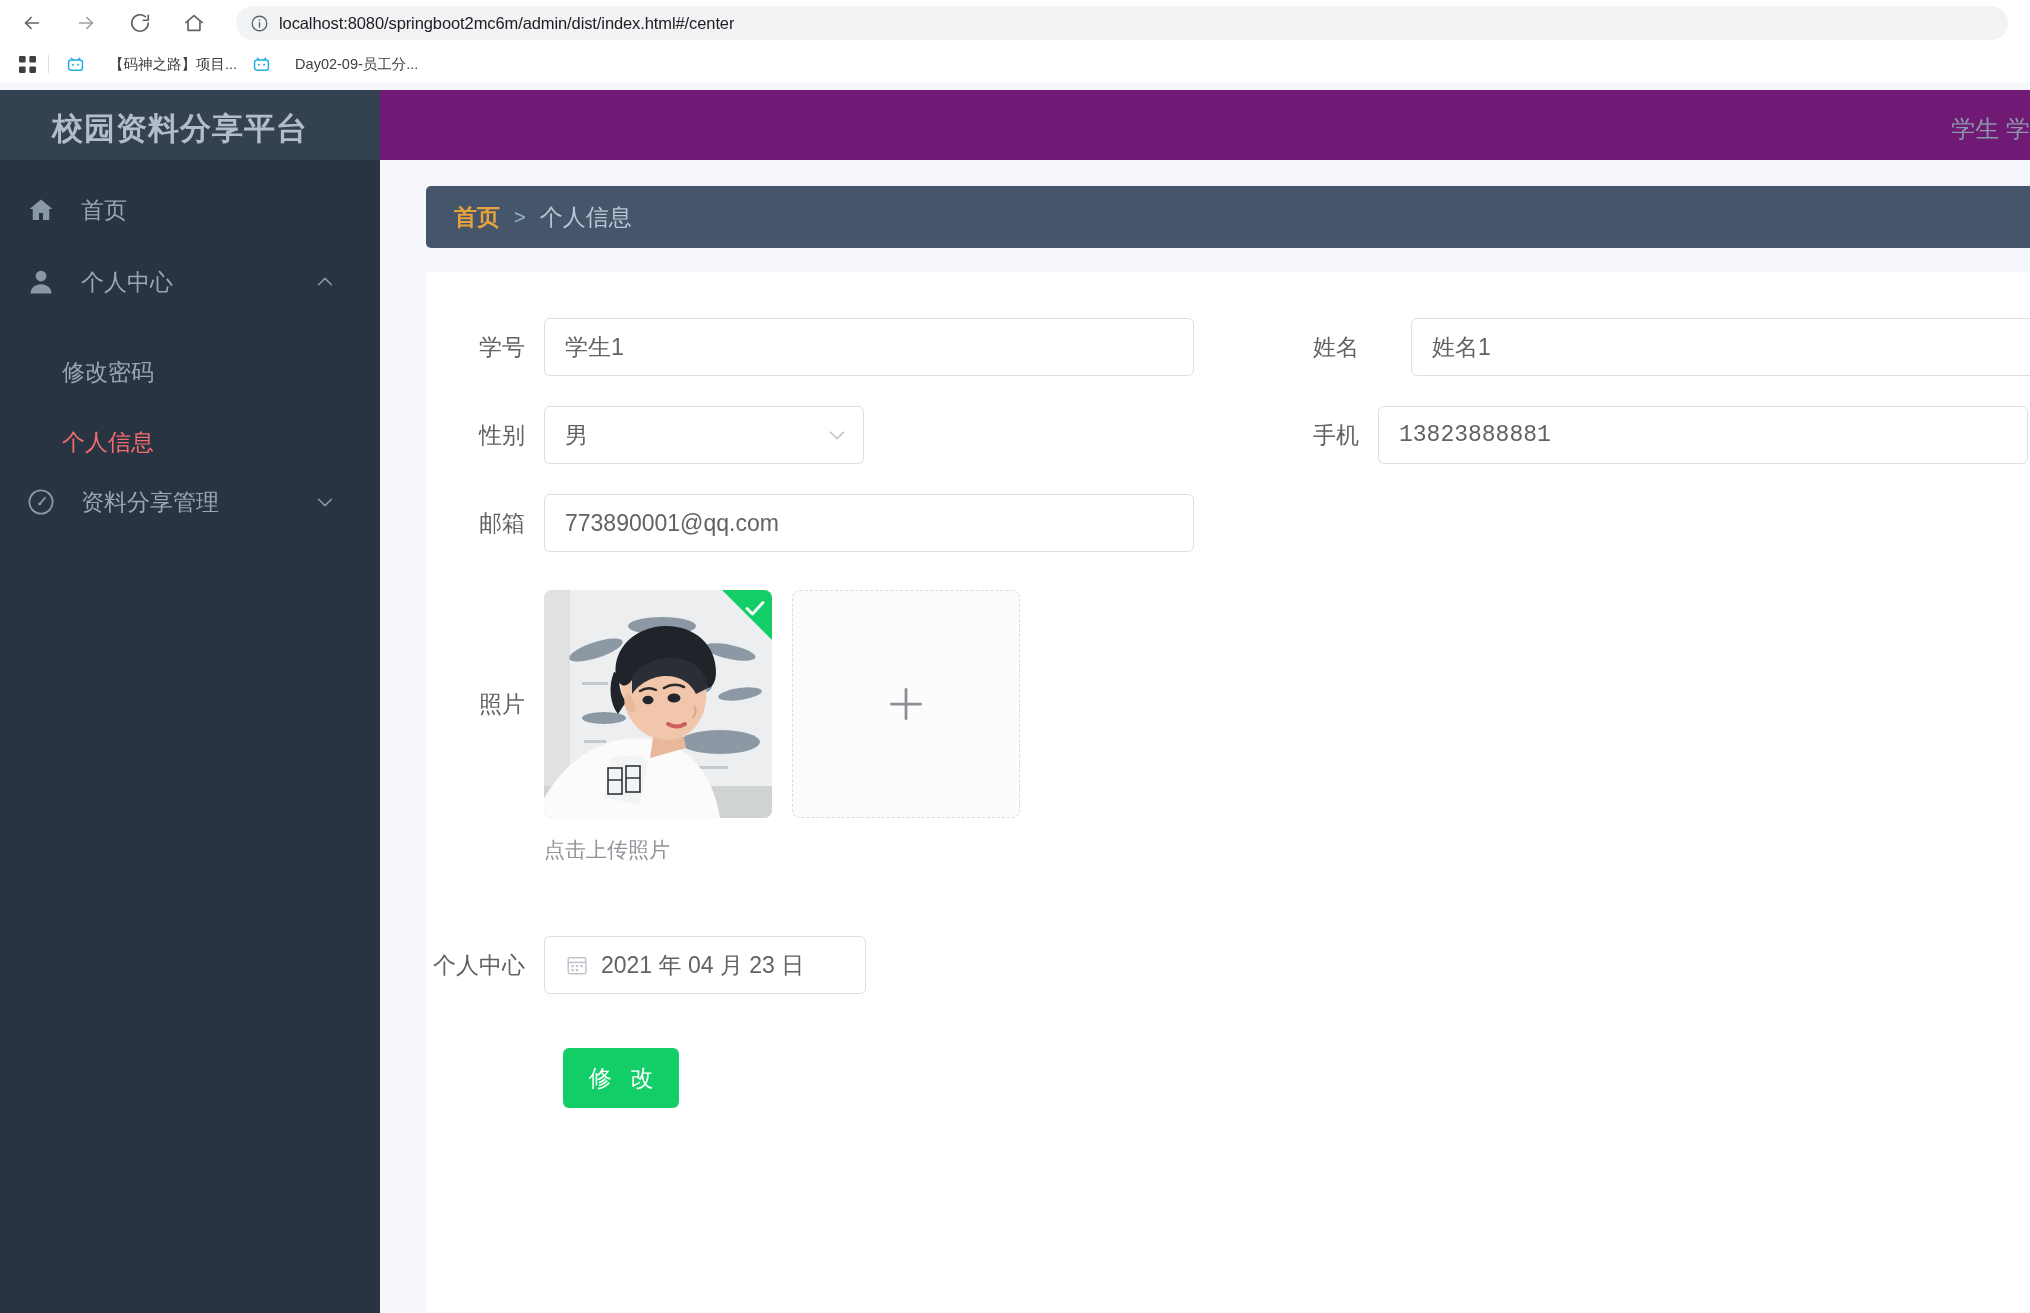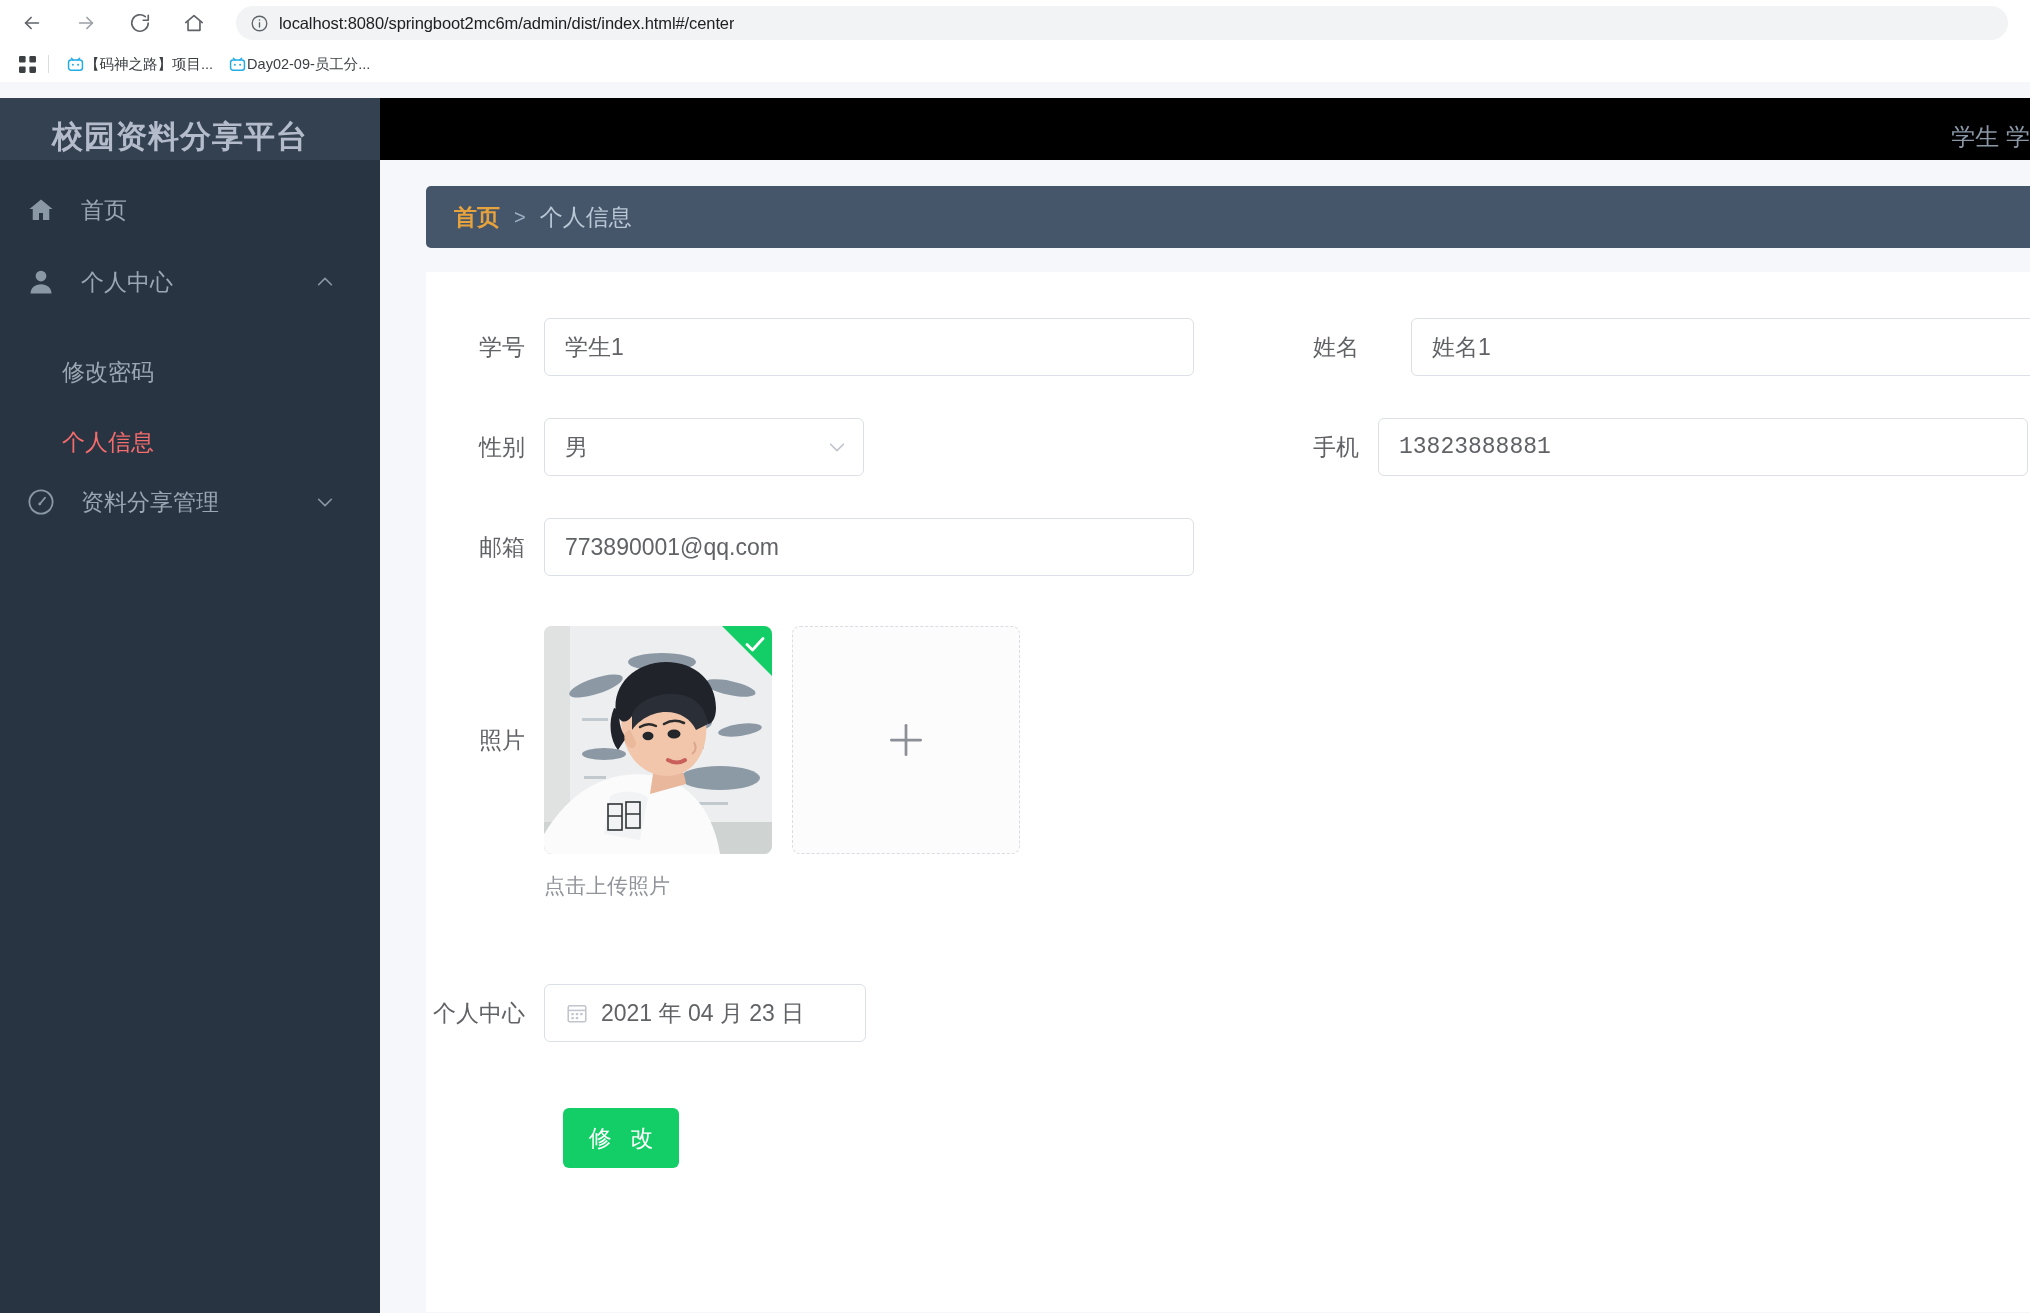--- a/index.html
+++ b/index.html
@@ -32,39 +32,39 @@
     font-size: 16.5px; color: #202124; letter-spacing: -0.1px;
     white-space: nowrap; overflow: hidden;
   }
   .bookmark-bar {
     height: 36px; display: flex; align-items: center;
     padding: 0 10px; gap: 0px; background: #ffffff;
   }
   .bm-apps { width: 34px; height: 28px; display: flex; align-items: center; justify-content: center; }
   .bm-sep { width: 1px; height: 18px; background: #dadce0; margin: 0 10px 0 4px; }
   .bm-item {
-    display: flex; align-items: center; gap: 1px;
+    display: flex; align-items: center; gap: 25px;
     padding: 3px 8px; border-radius: 4px; max-width: 220px;
   }
   .bm-label {
     font-size: 14.5px; color: #3c4043; white-space: nowrap;
     overflow: hidden; text-overflow: ellipsis;
   }
   .bili-icon { width: 17px; height: 17px; flex: 0 0 auto; }
 
   
   .app {
     position: relative; width: 2030px; height: 1237px;
     background: #f5f7fa; overflow: hidden;
   }
 
   
   .topbar {
-    position: absolute; left: 0; top: 16px; width: 2030px; height: 78px;
-    background: #000000; display: flex; align-items: center;
+    position: absolute; left: 0; top: 8px; width: 2030px; height: 78px;
+    background: #701a75; display: flex; align-items: center;
     justify-content: space-between;
   }
   .logo {
     width: 380px; height: 78px; background: #344150;
     display: flex; align-items: center; padding-left: 52px;
     font-size: 31px; font-weight: bold; color: #b4bccc; letter-spacing: 1px;
   }
   .topbar-right {
     display: flex; align-items: center; height: 68px;
     padding-right: 0px; font-size: 24px; color: #8a98a8;
@@ -108,21 +108,21 @@
   .bc-sep { color: #9bb0c7; font-size: 20px; }
   .bc-cur { color: #b9c7d6; font-size: 23px; }
 
   .card {
     width: 1620px; height: 1040px; background: #ffffff;
     margin-top: 24px; padding-top: 46px; position: relative;
   }
 
   
   .form-row { display: flex; align-items: flex-start; }
-  .form-item { display: flex; align-items: center; margin-bottom: 42px; }
+  .form-item { display: flex; align-items: center; margin-bottom: 30px; }
   .fi-label {
     font-size: 23px; color: #606266; text-align: right;
     padding-right: 19px; flex: 0 0 auto;
   }
   .fi-ctrl { position: relative; border-radius: 14px; }
   .input-box {
     height: 58px; border: 1px solid #dcdfe6; border-radius: 6px;
     display: flex; align-items: center; padding: 0 20px;
     font-size: 23px; color: #606266; background: #fff;
   }

